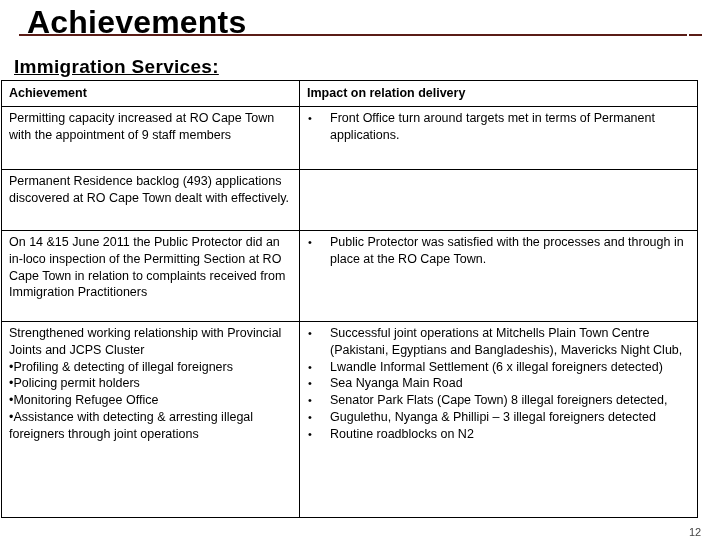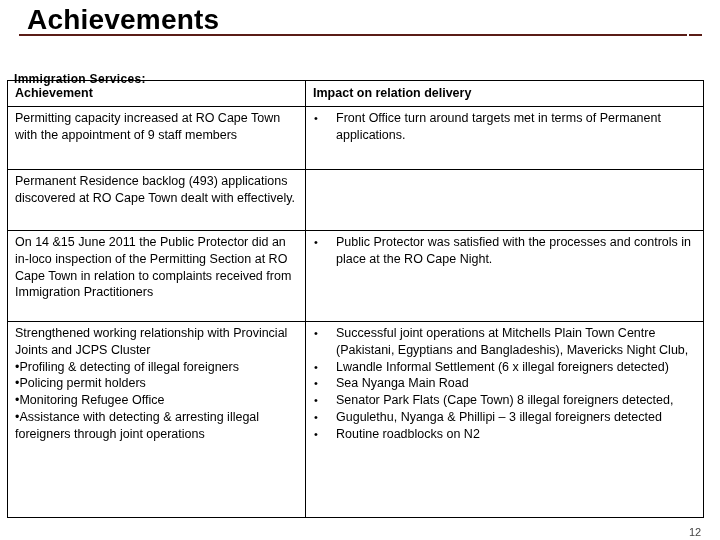--- a/index.html
+++ b/index.html
@@ -2,36 +2,36 @@
 <html><head>
 <meta charset="utf-8">
 <style>
   html, body { margin: 0; padding: 0; background: #ffffff; }
   body {
     width: 720px; height: 540px; position: relative; overflow: hidden;
     font-family: "Liberation Sans", sans-serif; color: #000;
   }
   .title {
     position: absolute; left: 27px; top: 4px;
-    font-size: 28px; font-weight: bold; letter-spacing: 0.2px;
+    font-size: 32px; font-weight: bold; letter-spacing: 0.2px;
   }
   .rule {
     position: absolute; left: 19px; top: 34px; width: 668px; height: 2px;
     background: #5a1c16;
   }
   .rule-tail {
     position: absolute; left: 689px; top: 34px; width: 13px; height: 2px;
     background: #5a1c16;
   }
   .subtitle {
-    position: absolute; left: 14px; top: 72px;
-    font-size: 12px; font-weight: bold; letter-spacing: 0.3px;
+    position: absolute; left: 14px; top: 56px;
+    font-size: 19px; font-weight: bold; letter-spacing: 0.3px; text-decoration: underline;
   }
   table.grid {
-    position: absolute; left: 7px; top: 80px; width: 696px;
+    position: absolute; left: 1px; top: 80px; width: 696px;
     border-collapse: collapse; table-layout: fixed;
     font-size: 12.5px; line-height: 16.8px;
   }
   table.grid td, table.grid th {
     border: 1px solid #000; vertical-align: top; padding: 3px 7px 4px 7px;
     text-align: left;
   }
   table.grid th { font-weight: bold; height: 17px; padding-top: 4px; }
   col.c1 { width: 298px; }
   col.c2 { width: 398px; }
@@ -89,21 +89,21 @@
       <td></td>
     </tr>
     <tr class="r3">
       <td>
         <span>On 14 &amp;15 June 2011 the Public Protector did an in-loco inspection of the Permitting Section at RO Cape Town in relation to complaints received from Immigration Practitioners</span>
       </td>
       <td>
         <ul class="bul">
           <li>
             <span class="dot">•</span>
-            <span>Public Protector was satisfied with the processes and controls in place at the RO Cape Night.</span>
+            <span>Public Protector was satisfied with the processes and through in place at the RO Cape Town.</span>
           </li>
         </ul>
       </td>
     </tr>
     <tr class="r4">
       <td>
         <span class="inline-item">Strengthened working relationship with Provincial Joints and JCPS Cluster</span>
         <span class="inline-item">•Profiling &amp; detecting of illegal foreigners</span>
         <span class="inline-item">•Policing permit holders</span>
         <span class="inline-item">•Monitoring Refugee Office</span>

